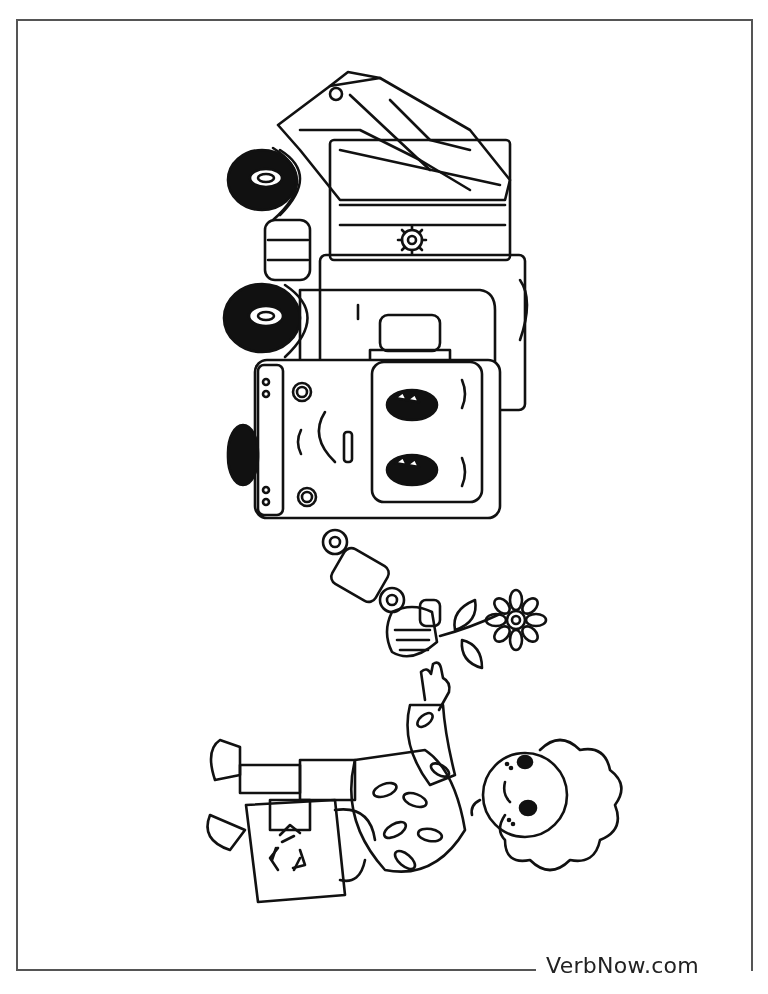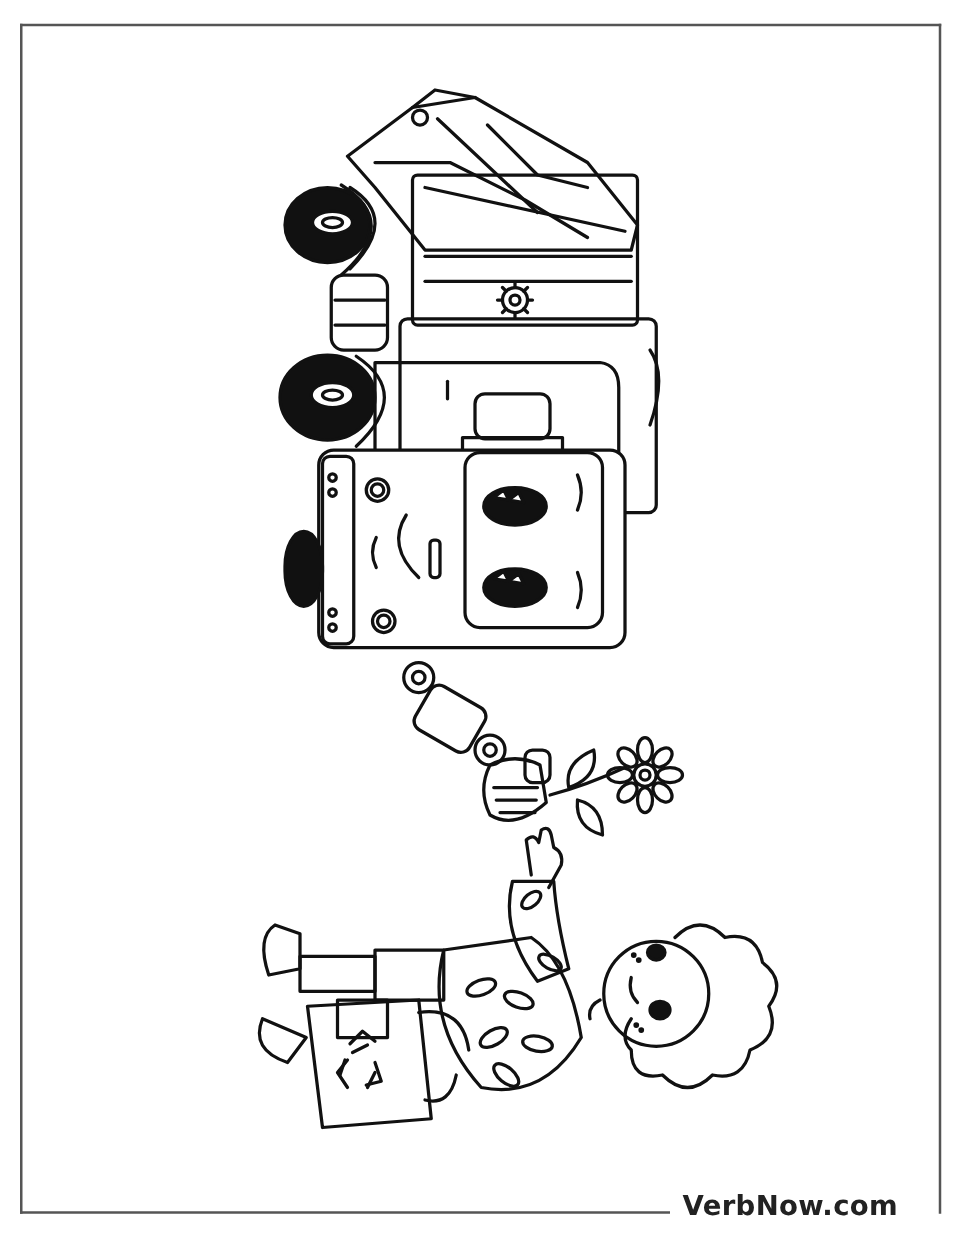--- a/index.html
+++ b/index.html
@@ -1,21 +1,21 @@
 <!DOCTYPE html>
 <html><head>
   <meta charset="utf-8">
   <style>
     html, body { margin:0; padding:0; background:#ffffff; }
     body { width:768px; height:994px; position:relative; overflow:hidden; font-family:"Liberation Sans", sans-serif; }
     .frame-top { position:absolute; left:16px; top:19px; width:737px; height:2px; background:#555; }
     .frame-left { position:absolute; left:16px; top:19px; width:2px; height:952px; background:#555; }
     .frame-right { position:absolute; left:751px; top:19px; width:2px; height:952px; background:#555; }
     .frame-bottom { position:absolute; left:16px; top:969px; width:520px; height:2px; background:#555; }
-    .watermark { position:absolute; left:546px; top:953px; font-size:22px; color:#222; letter-spacing:0.3px; font-family:"DejaVu Sans", sans-serif; font-weight:700; }
+    .watermark { position:absolute; left:546px; top:953px; font-size:22px; color:#222; letter-spacing:0.3px; font-family:"DejaVu Sans", sans-serif; font-weight:400; }
     svg.art { position:absolute; left:0; top:0; }
     svg.art * { stroke:#111; stroke-width:2.6; fill:none; stroke-linejoin:round; stroke-linecap:round; }
     svg.art .blk { fill:#111; }
     svg.art .wht { fill:#fff; }
   </style>
 </head>
 <body>
 
 <div class="frame-top"></div>
 <div class="frame-left"></div>

